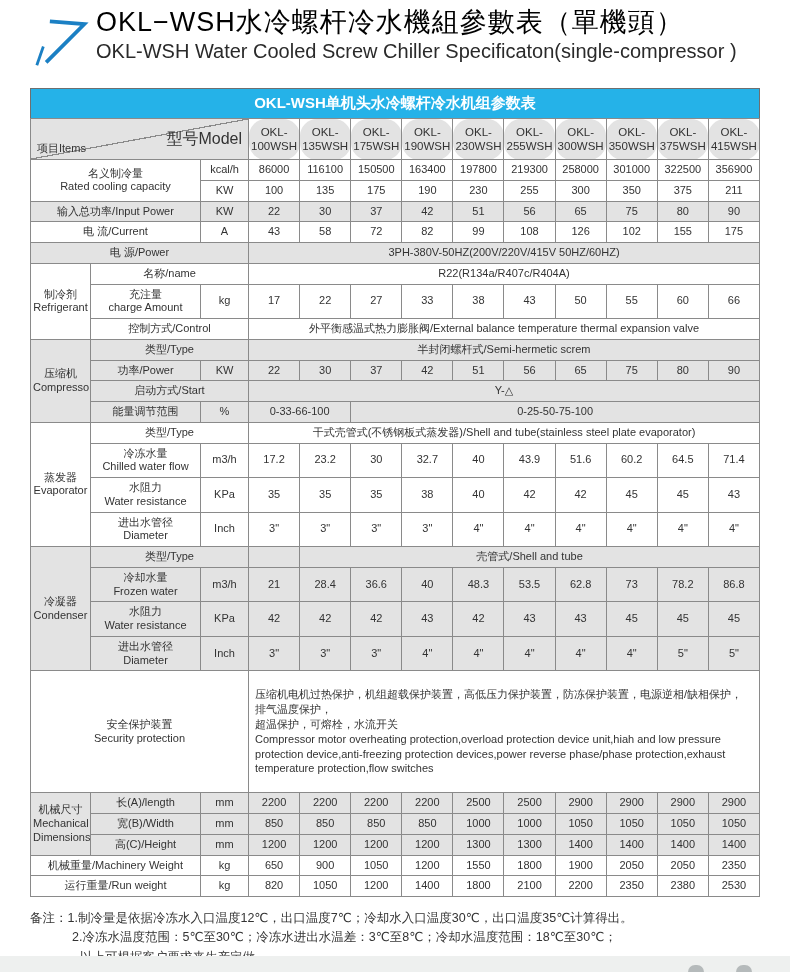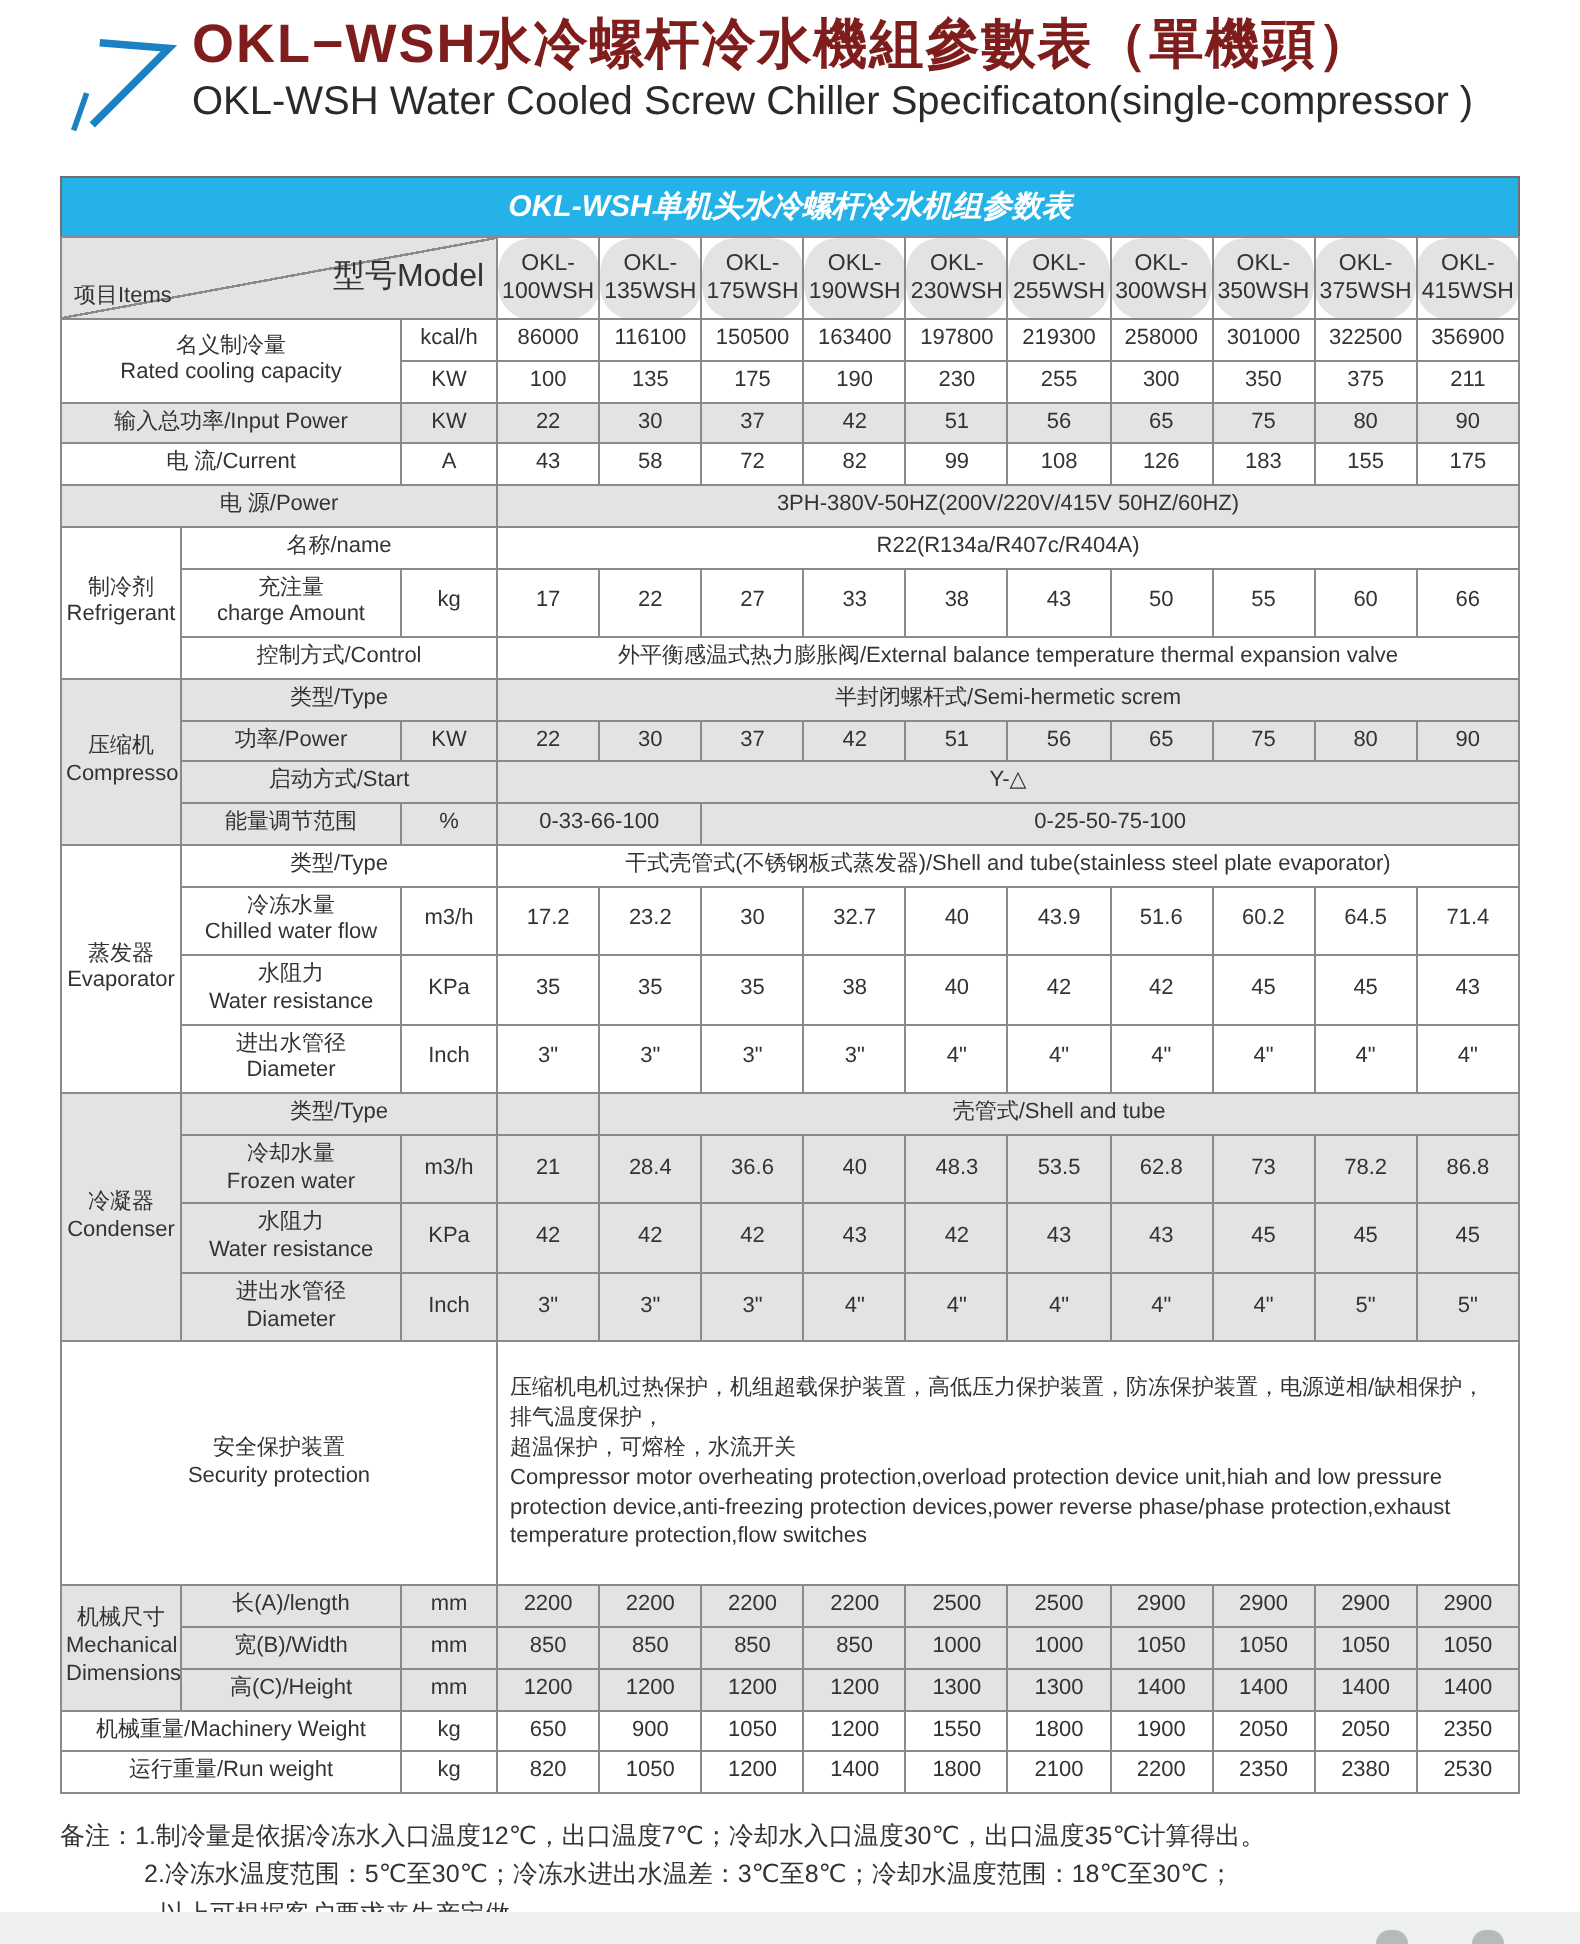--- a/index.html
+++ b/index.html
@@ -2,27 +2,27 @@
 <html style="--accent: #25b2e8;"><head>
 <meta charset="utf-8">
 <style>
   html,body{margin:0;padding:0;background:#ffffff;}
   body{width:790px;height:972px;position:relative;overflow:hidden;
        font-family:"Liberation Sans","DejaVu Sans",sans-serif;color:#2b2b2b;}
   
   .hdr{position:relative;height:88px;}
   .logo{position:absolute;left:34px;top:12px;width:56px;height:56px;}
   .titles{position:absolute;left:96px;top:6px;}
-  .title-zh{font-size:27px;font-weight:bold;color:#7f1d1d;letter-spacing:1px;line-height:1.2;}
+  .title-zh{font-size:27px;font-weight:normal;color:#000000;letter-spacing:1px;line-height:1.2;}
   .title-en{font-size:20px;color:#2a2a2a;margin-top:2px;}
   
   .tbl-wrap{margin-left:30px;width:730px;}
   .cap{height:30px;background:var(--accent,#25b2e8);color:#fff;font-size:15px;font-weight:bold;
        display:flex;align-items:center;justify-content:center;
-       border:1px solid #6f6f6f;border-bottom:none;box-sizing:border-box;font-style:italic;}
+       border:1px solid #6f6f6f;border-bottom:none;box-sizing:border-box;}
   table{width:730px;border-collapse:collapse;table-layout:fixed;}
   col.c-grp{width:60px;} col.c-sub{width:110px;} col.c-unit{width:48px;}
   td{border:1px solid #8a8a8a;font-size:11px;line-height:1.25;text-align:center;
      vertical-align:middle;padding:3px 2px;white-space:pre-line;color:#333;
      overflow:hidden;}
   tr.shade td{background:#e3e3e3;}
   tr:not(.shade) td{background:#ffffff;}
   td.model{height:34px;font-size:11.5px;background:#e3e3e3;border-radius:17px;}
   td.corner{background:#e3e3e3;padding:0;position:relative;}
   .corner-in{position:relative;width:100%;height:40px;
@@ -141,21 +141,21 @@
         <tr>
           <td colspan="2">电  流/Current</td>
           <td>A</td>
           <td>43</td>
           <td>58</td>
           <td>72</td>
           <td>82</td>
           <td>99</td>
           <td>108</td>
           <td>126</td>
-          <td>183</td>
+          <td>102</td>
           <td>155</td>
           <td>175</td>
         </tr>
         <tr class="shade">
           <td colspan="3">电      源/Power</td>
           <td colspan="10">3PH-380V-50HZ(200V/220V/415V  50HZ/60HZ)</td>
         </tr>
         <tr>
           <td rowspan="3">制冷剂
 Refrigerant</td>

